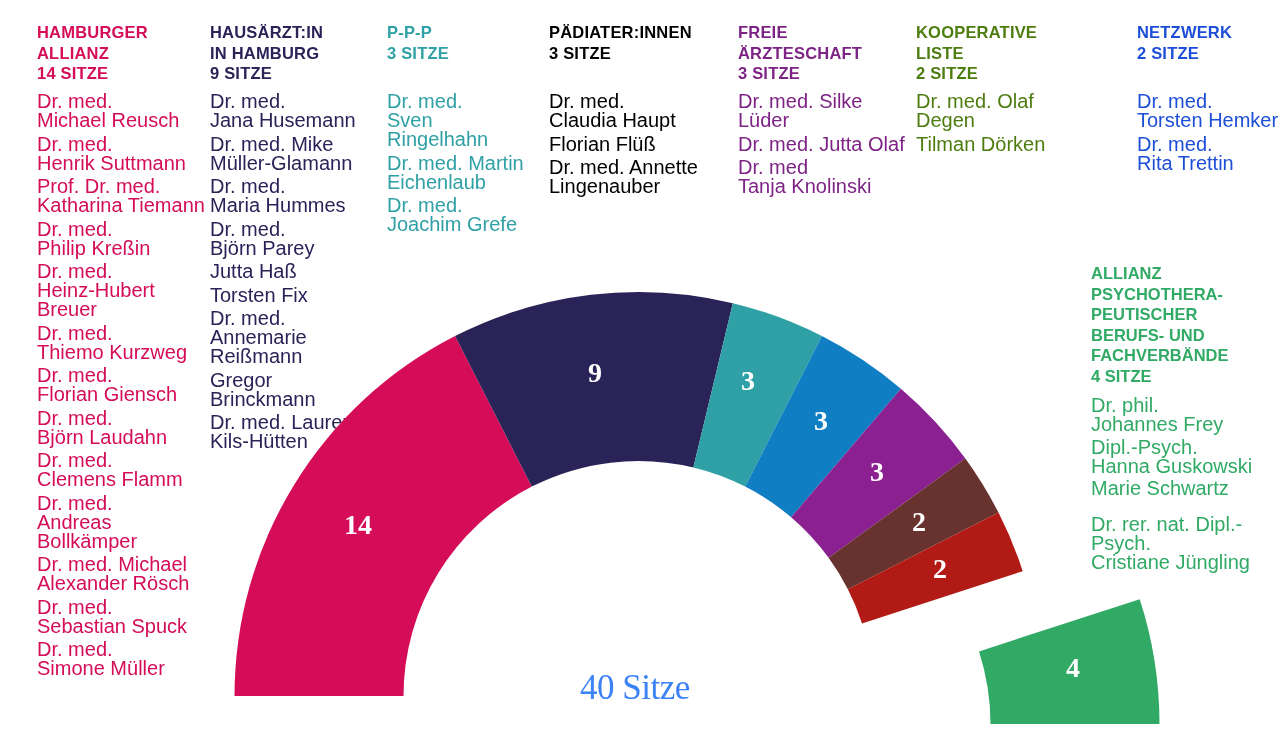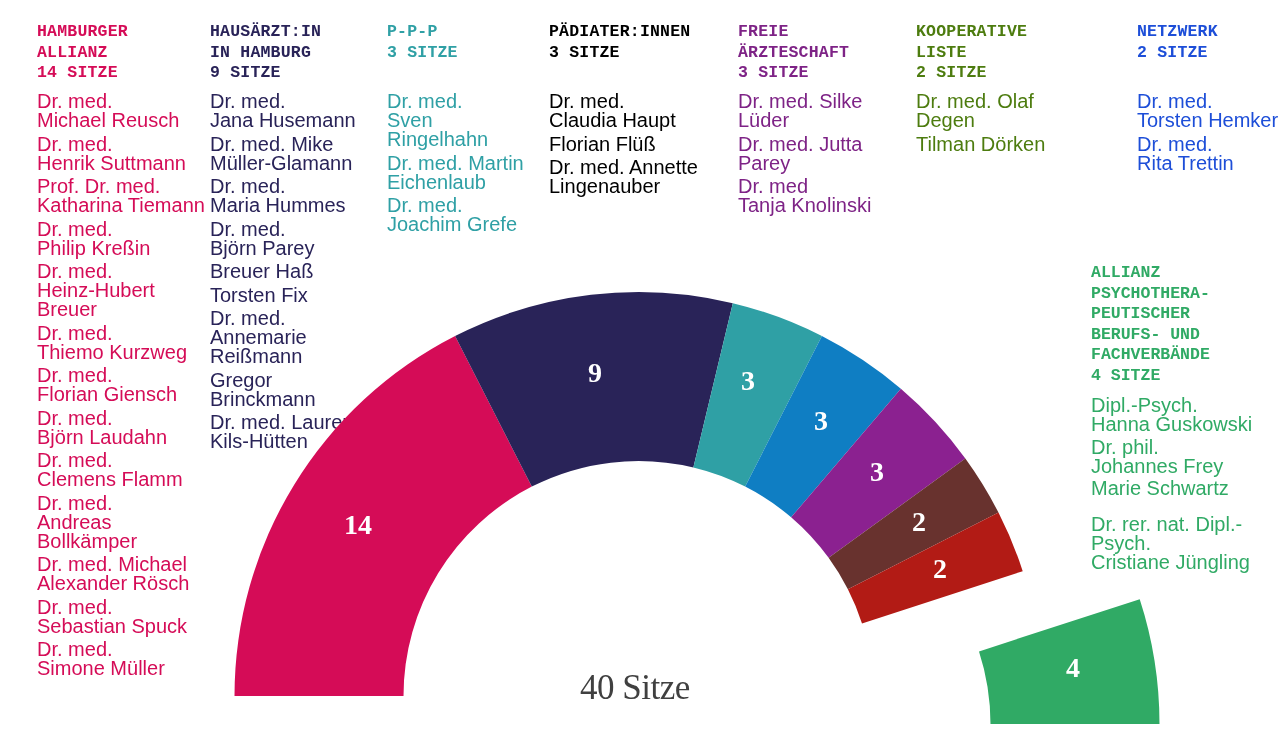--- a/index.html
+++ b/index.html
@@ -1,26 +1,26 @@
 <!DOCTYPE html>
 <html><head>
 <meta charset="utf-8">
 <style>
 * { margin:0; padding:0; box-sizing:border-box; }
 html,body { width:1280px; height:739px; background:#ffffff; overflow:hidden; }
 body { position:relative; font-family:"Liberation Sans", sans-serif; }
 .col { position:absolute; top:22px; }
-.hdr { font-family:Liberation Mono, monospace; font-weight:bold; font-size:16.5px;
+.hdr { font-family:Liberation Sans, sans-serif; font-weight:bold; font-size:16.5px;
         line-height:20.5px; height:70px; letter-spacing:0.2px; }
 .names { font-size:20px; line-height:19px; }
 .names p { margin:0 0 4.5px 0; }
 .num { font-family:"Liberation Serif", serif; font-weight:bold; font-size:28px;
         fill:#ffffff; text-anchor:middle; }
 .total { position:absolute; left:580px; top:668px; font-family:"Liberation Serif", serif;
-        font-size:35px; color:#404040; letter-spacing:-0.5px; }
+        font-size:35px; color:#3b82f6; letter-spacing:-0.5px; }
 </style>
 </head>
 <body>
 
 <div class="col" style="left:37px;width:168px;color:#d50c57">
 
 <div class="hdr">HAMBURGER<br>ALLIANZ<br>14 SITZE</div>
 
 <div class="names">
 <p>Dr. med.<br>Michael Reusch</p>
@@ -41,21 +41,21 @@
 
 <div class="col" style="left:210px;width:168px;color:#292358">
 
 <div class="hdr">HAUSÄRZT:IN<br>IN HAMBURG<br>9 SITZE</div>
 
 <div class="names">
 <p>Dr. med.<br>Jana Husemann</p>
 <p>Dr. med. Mike<br>Müller-Glamann</p>
 <p>Dr. med.<br>Maria Hummes</p>
 <p>Dr. med.<br>Björn Parey</p>
-<p>Breuer Haß</p>
+<p>Jutta Haß</p>
 <p>Torsten Fix</p>
 <p>Dr. med. Annemarie<br>Reißmann</p>
 <p>Gregor Brinckmann</p>
 <p>Dr. med. Laurens<br>Kils-Hütten</p>
 </div>
   </div>
 
 <div class="col" style="left:387px;width:145px;color:#2fa0a5">
 
 <div class="hdr">P-P-P<br>3 SITZE</div>
@@ -77,21 +77,21 @@
 <p>Dr. med. Annette<br>Lingenauber</p>
 </div>
   </div>
 
 <div class="col" style="left:738px;width:168px;color:#7e2386">
 
 <div class="hdr">FREIE<br>ÄRZTESCHAFT<br>3 SITZE</div>
 
 <div class="names">
 <p>Dr. med. Silke Lüder</p>
-<p>Dr. med. Jutta Parey</p>
+<p>Dr. med. Jutta Olaf</p>
 <p>Dr. med<br>Tanja Knolinski</p>
 </div>
   </div>
 
 <div class="col" style="left:916px;width:165px;color:#4d7c0f">
 
 <div class="hdr">KOOPERATIVE<br>LISTE<br>2 SITZE</div>
 
 <div class="names">
 <p>Dr. med. Olaf Degen</p>
@@ -107,22 +107,22 @@
 <p>Dr. med.<br>Torsten Hemker</p>
 <p>Dr. med.<br>Rita Trettin</p>
 </div>
   </div>
 
 <div class="col" style="left:1091px;top:263px;width:175px;color:#30aa65">
 
 <div class="hdr" style="height:auto;margin-bottom:10px;letter-spacing:0">ALLIANZ<br>PSYCHOTHERA-<br>PEUTISCHER<br>BERUFS- UND<br>FACHVERBÄNDE<br>4 SITZE</div>
 
 <div class="names" style="line-height:19px">
+<p style="margin-bottom:3.5px">Dr. phil.<br>Johannes Frey</p>
 <p style="margin-bottom:3.5px">Dipl.-Psych.<br>Hanna Guskowski</p>
-<p style="margin-bottom:3.5px">Dr. phil.<br>Johannes Frey</p>
 <p style="margin-bottom:17px">Marie Schwartz</p>
 <p style="margin-bottom:3.5px">Dr. rer. nat. Dipl.-<br>Psych.<br>Cristiane Jüngling</p>
 </div>
   </div>
 
 <svg width="1280" height="739" viewBox="0 0 1280 739" style="position:absolute;left:0;top:0">
 
 <path d="M 234.50 696.00 A 404.0 404.0 0 0 1 455.09 336.03 L 531.81 486.61 A 235.0 235.0 0 0 0 403.50 696.00 Z" fill="#d50c57"></path>
 
 <text x="358" y="534" class="num">14</text>

